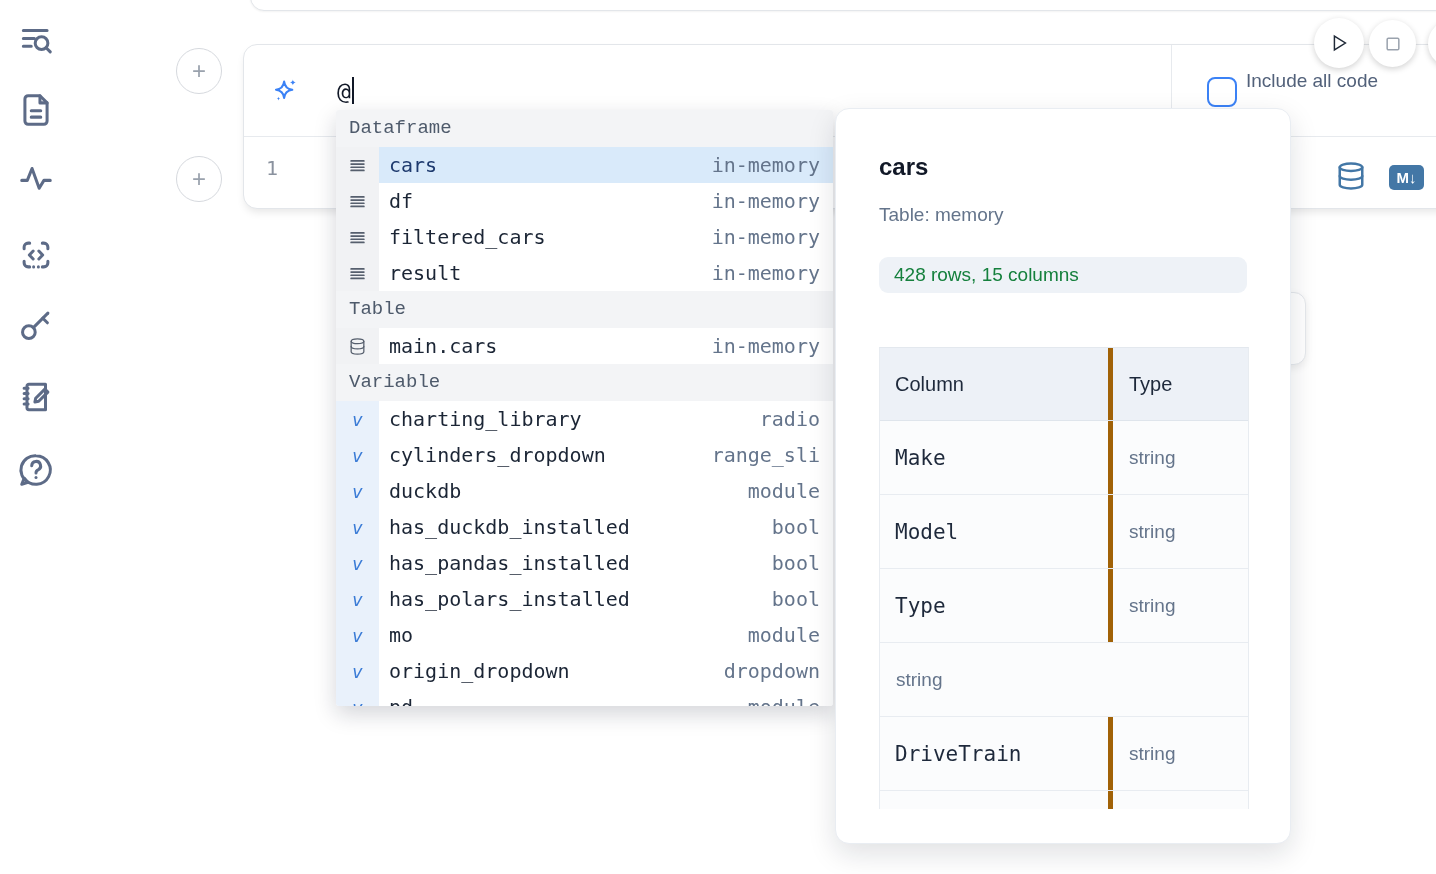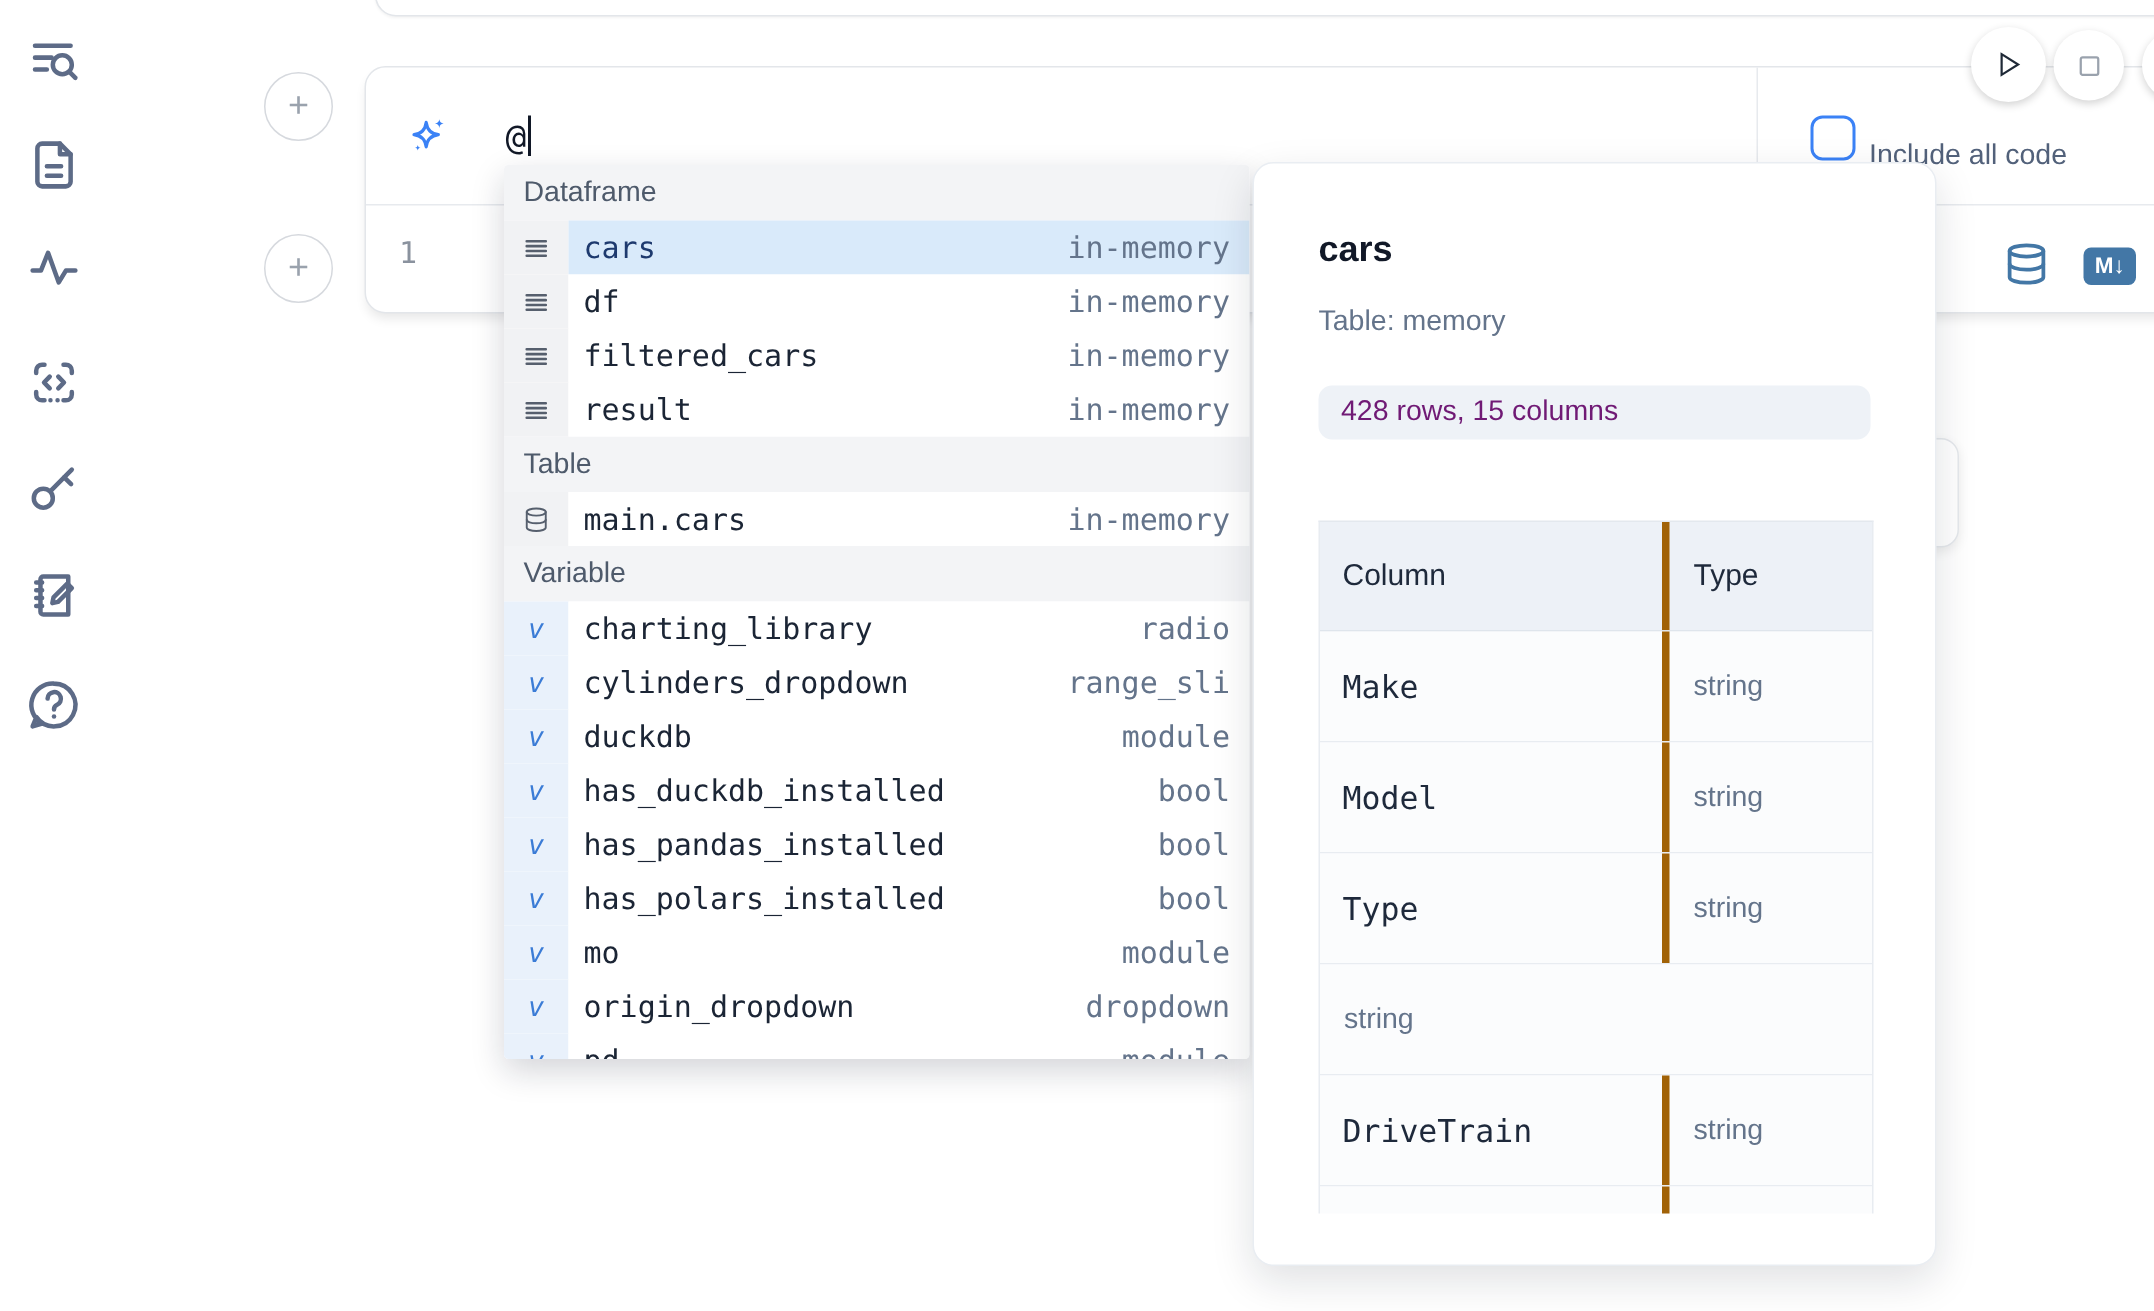--- a/index.html
+++ b/index.html
@@ -19,42 +19,42 @@
   #cell-panel{position:absolute;left:243px;right:-30px;top:44px;height:163px;background:#fff;
               border:1px solid #e3e6ea;border-radius:14px 0 0 14px;
               box-shadow:0 5px 8px -2px rgba(0,0,0,.10);z-index:10;}
   #ai-row{position:relative;height:91px;border-bottom:1px solid #e7eaee;display:flex;align-items:center;}
   #sparkle{margin-left:27px;width:30px;height:30px;flex:none;}
   #ai-value{margin-left:36px;font-size:23px;color:#111827;}
   #caret{display:inline-block;width:2px;height:27px;background:#111827;vertical-align:-5px;margin-left:1px;}
   #ai-divider{position:absolute;left:927px;top:0;bottom:0;width:1px;background:#e7eaee;}
   #include-box{position:absolute;left:963px;top:32px;width:26px;height:26px;border:2px solid #3b82f6;
                border-radius:8px;background:#fff;cursor:pointer;}
-  #include-label{position:absolute;left:1002px;top:48px;font-size:19px;color:#52617a;}
+  #include-label{position:absolute;left:1002px;top:25px;font-size:19px;color:#52617a;}
   #code-row{position:relative;height:70px;}
   #line-no{position:absolute;left:22px;top:19px;font-size:20px;color:#8a929e;}
   #db-big{position:absolute;left:1092px;top:24px;width:30px;height:30px;}
   #db-big svg{stroke:#4377a6;fill:none;stroke-width:2;stroke-linecap:round;}
   #md-badge{position:absolute;left:1145px;top:28px;width:35px;height:25px;background:#4377a6;border-radius:5px;
             color:#fff;font-weight:bold;font-size:15px;display:flex;align-items:center;justify-content:center;letter-spacing:0;}
 
   
   .circle-btn{position:absolute;border-radius:50%;background:#fff;box-shadow:0 2px 6px rgba(0,0,0,.18);
               display:flex;align-items:center;justify-content:center;z-index:40;cursor:pointer;}
   #run-btn{left:1314px;top:18px;width:50px;height:50px;}
   #run-btn svg{stroke:#1f2937;fill:none;stroke-width:1.6;}
   #stop-btn{left:1369px;top:20px;width:47px;height:47px;}
   #stop-btn svg{stroke:#9aa2ad;fill:none;stroke-width:1.8;}
   #extra-btn{left:1428px;top:20px;width:47px;height:47px;}
 
   
   #dropdown{position:absolute;left:336px;top:110px;width:497px;height:596px;background:#fff;
             box-shadow:0 8px 22px rgba(15,23,42,.18);border-radius:3px;overflow:hidden;z-index:25;}
   .ac-header{height:37px;line-height:37px;background:#f3f4f6;color:#4e5a6b;
-             font-family:Liberation Sans, sans-serif;font-size:19px;padding-left:13px;}
+             font-family:Liberation Mono, monospace;font-size:19px;padding-left:13px;}
   .ac-row{height:36px;display:flex;align-items:center;font-family:"DejaVu Sans Mono",monospace;font-size:20px;cursor:pointer;}
   .ac-row .gut{width:43px;height:100%;flex:none;display:flex;align-items:center;justify-content:center;background:#f1f2f4;}
   .ac-row.ic-variable .gut{background:#e9f1fb;color:#3b7cd6;font-size:18px;font-style:italic;}
   .ac-row .body{flex:1;height:100%;display:flex;align-items:center;background:#fff;min-width:0;}
   .ac-row.selected .body{background:#d9eafa;}
   .ac-row .nm{margin-left:10px;color:#1b2535;white-space:pre;}
   .ac-row.selected .nm{color:#1e3a6e;}
   .ac-row .tp{margin-left:auto;padding-right:13px;color:#64748b;white-space:pre;}
   .gut svg{stroke:#565f6d;fill:none;stroke-width:1.6;stroke-linecap:round;}
 
@@ -62,21 +62,21 @@
   #ai-card{position:absolute;left:1188px;top:292px;width:116px;height:71px;background:#fff;border:1px solid #e5e8ec;
            border-radius:12px;box-shadow:0 3px 8px rgba(0,0,0,.08);z-index:15;display:flex;align-items:center;}
   #ai-card span{margin-left:42px;font-size:21px;font-weight:bold;color:#3f4a5a;white-space:pre;}
 
   
   #preview{position:absolute;left:835px;top:108px;width:456px;height:736px;background:#fff;border:1px solid #e9edf2;
            border-radius:14px;box-shadow:0 10px 28px rgba(15,23,42,.13);z-index:30;box-sizing:border-box;}
   #pv-title{position:absolute;left:43px;top:44px;font-size:24px;font-weight:bold;color:#111827;}
   #pv-source{position:absolute;left:43px;top:95px;font-size:19px;color:#64748b;}
   #pv-pill{position:absolute;left:43px;top:148px;width:368px;height:36px;background:#eef2f7;border-radius:9px;
-           display:flex;align-items:center;box-sizing:border-box;padding-left:15px;font-size:19px;color:#701a75;}
+           display:flex;align-items:center;box-sizing:border-box;padding-left:15px;font-size:19px;color:#15803d;}
   #pv-table{position:absolute;left:43px;top:238px;width:368px;height:461px;overflow:hidden;
             border-top:1px solid #e3e8ee;border-left:1px solid #e8ecf1;border-right:1px solid #e8ecf1;}
   .pv-hrow{height:72px;background:#edf1f7;display:flex;border-bottom:1px solid #dfe5ec;}
   .pv-row{height:73px;background:#fbfcfd;display:flex;border-bottom:1px solid #e8ecf1;}
   .pv-c1{width:233px;border-right:5px solid #a16207;display:flex;align-items:center;padding-left:15px;box-sizing:border-box;}
   .pv-c2{flex:1;display:flex;align-items:center;padding-left:16px;box-sizing:border-box;}
   .pv-hrow .pv-c1,.pv-hrow .pv-c2{font-size:20px;color:#1e293b;}
   .pv-row .pv-c1{font-family:"DejaVu Sans Mono",monospace;font-size:21px;color:#1e293b;}
   .pv-row .pv-c2{font-size:19px;color:#64748b;}
 </style>

